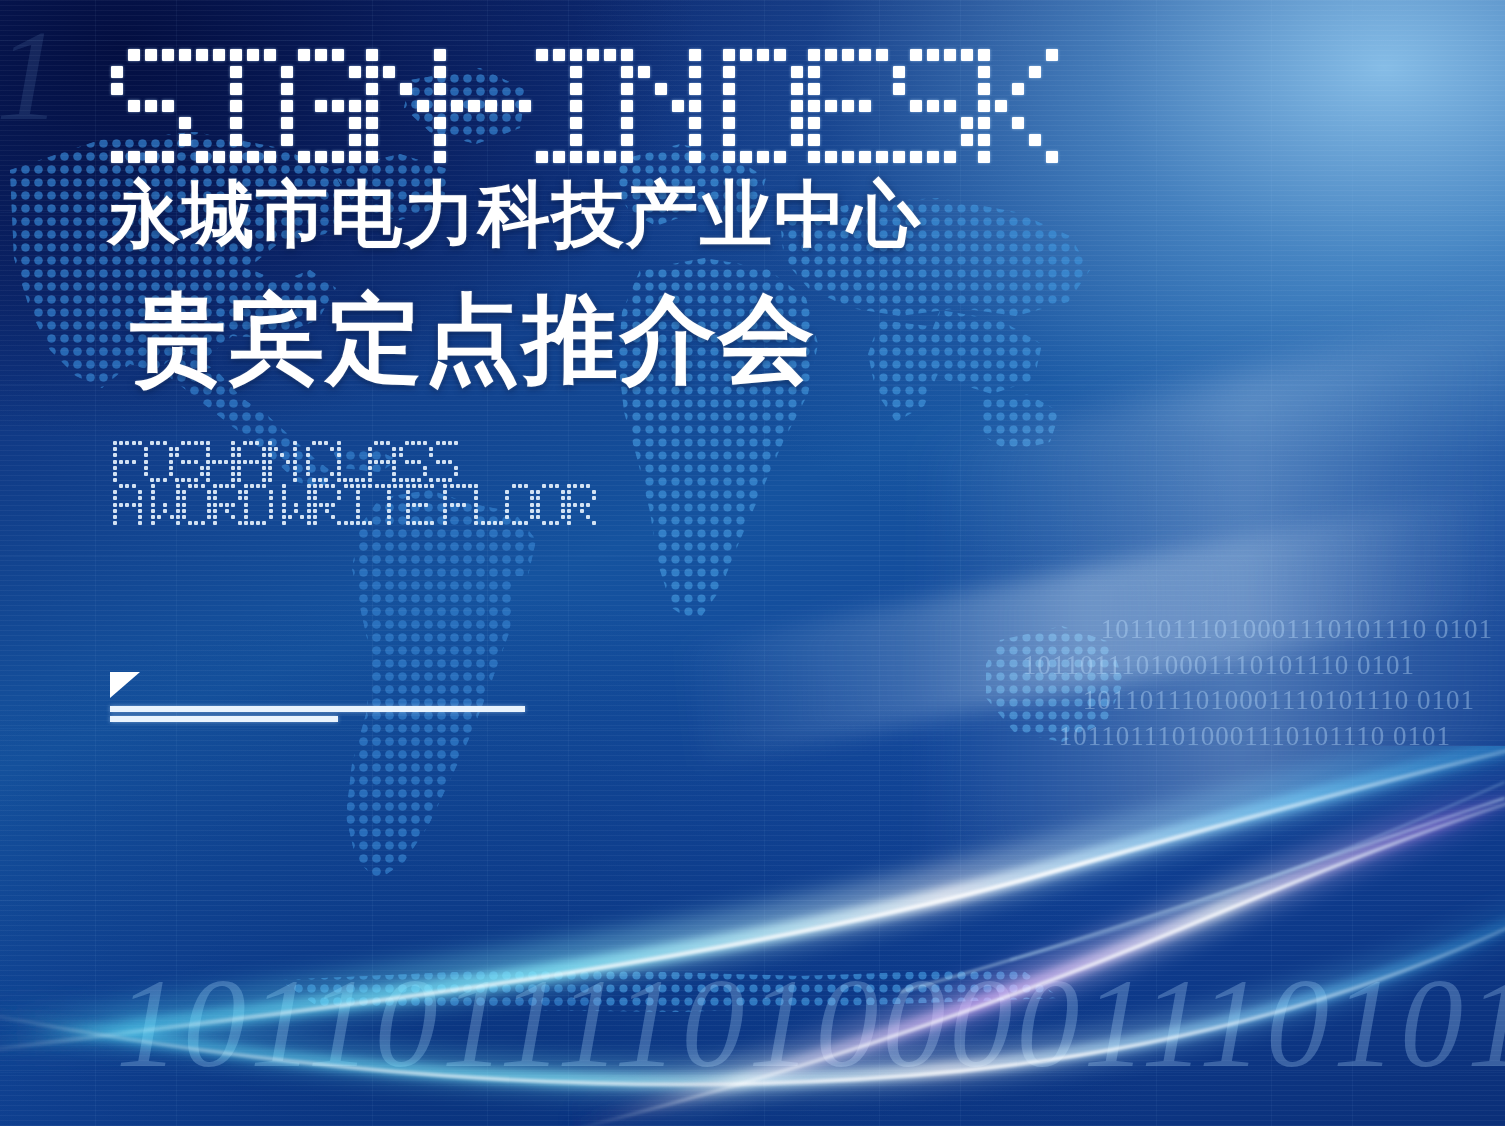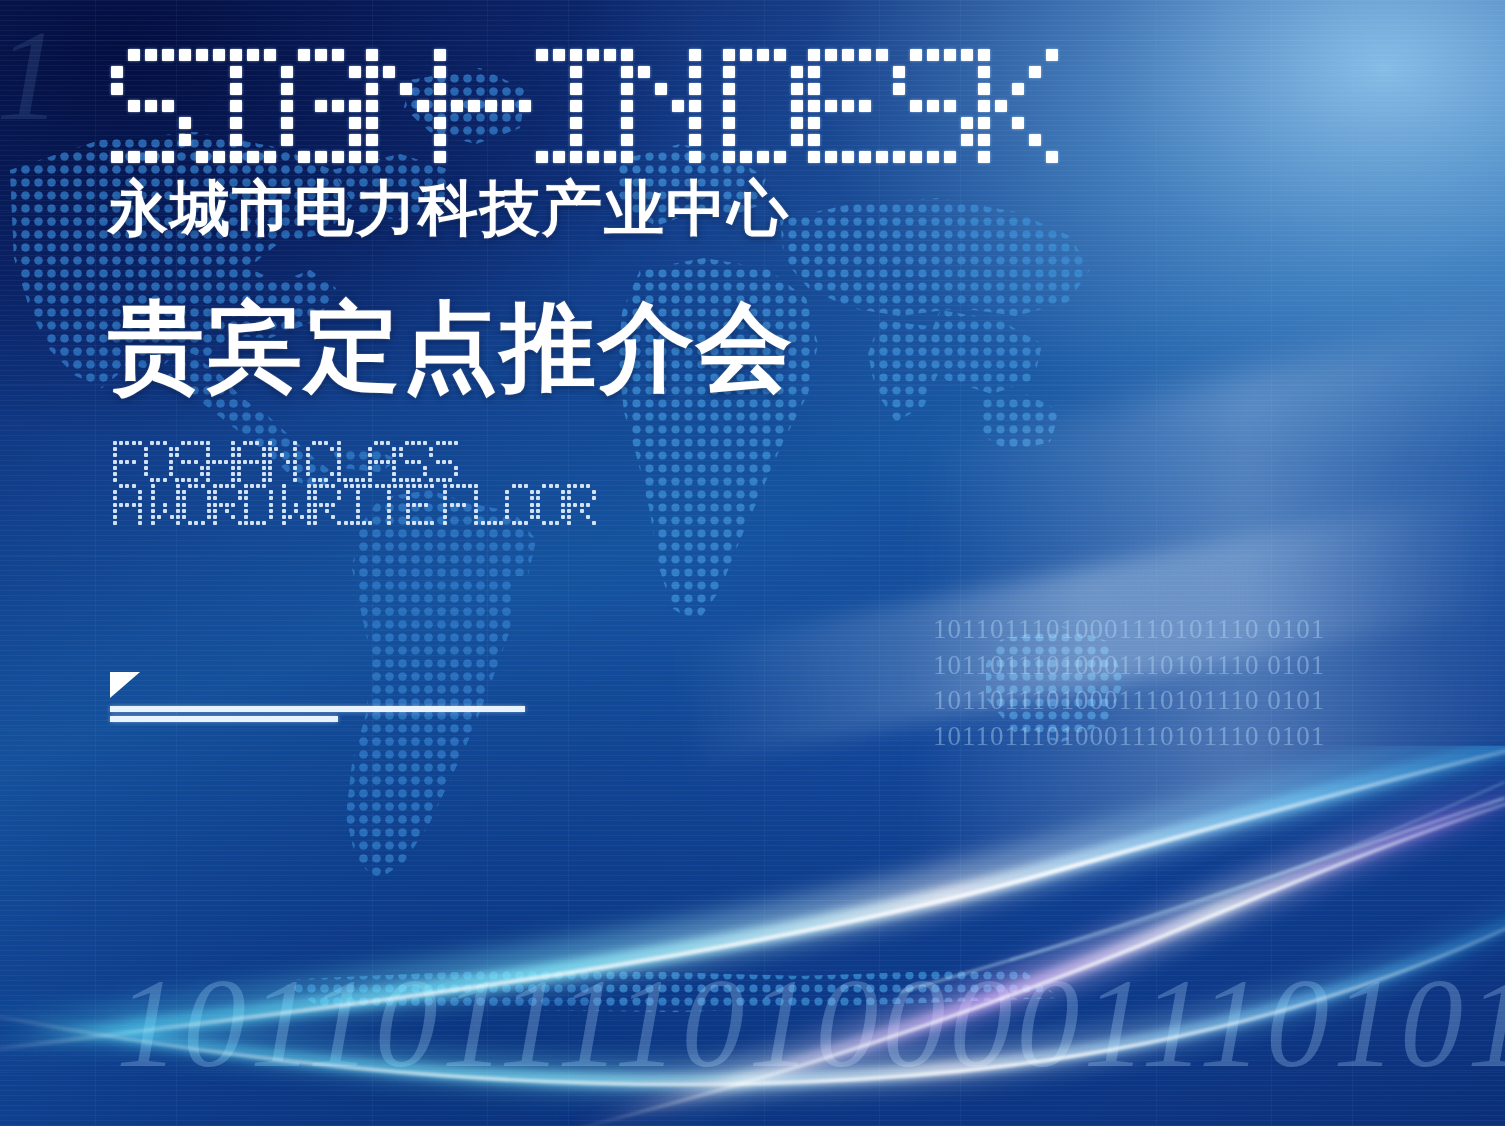--- a/index.html
+++ b/index.html
@@ -107,22 +107,22 @@
   .headline{
     position:absolute;
     left:108px;
     font-family:"DejaVu Sans", sans-serif;
     font-weight:bold;
     color:#ffffff;
     letter-spacing:2px;
     text-shadow:0 2px 7px rgba(0,20,60,.55), 0 0 2px rgba(255,255,255,.35);
     white-space:nowrap;
   }
-  #headline-1{ top:176px; font-size:60px; line-height:1.08; }
-  #headline-2{ top:296px; font-size:96px; line-height:1.08; }
+  #headline-1{ top:176px; font-size:72px; line-height:1.08; }
+  #headline-2{ top:288px; font-size:96px; line-height:1.08;margin-left:22px; }
 
   
   #tagline{
     position:absolute; left:112px; top:538px;
     font-family:"DejaVu Sans", sans-serif;
     font-weight:bold;
     font-size:62px;
     letter-spacing:1px;
     color:#eec469;
     text-shadow:0 2px 6px rgba(20,40,90,.6);
@@ -148,21 +148,21 @@
 
   
   #binary-block{
     position:absolute;
     right:12px; top:612px;
     width:560px;
     font-family:"Liberation Serif", serif;
     font-size:27px;
     letter-spacing:1px;
     color:rgba(185,220,250,0.42);
-    text-align:left;
+    text-align:right;
     line-height:1.32;
     user-select:none;
   }
   #binary-block div:nth-child(2){ padding-right:78px; }
   #binary-block div:nth-child(3){ padding-right:18px; }
   #binary-block div:nth-child(4){ padding-right:42px; }
 
   
   #binary-giant{
     position:absolute;

